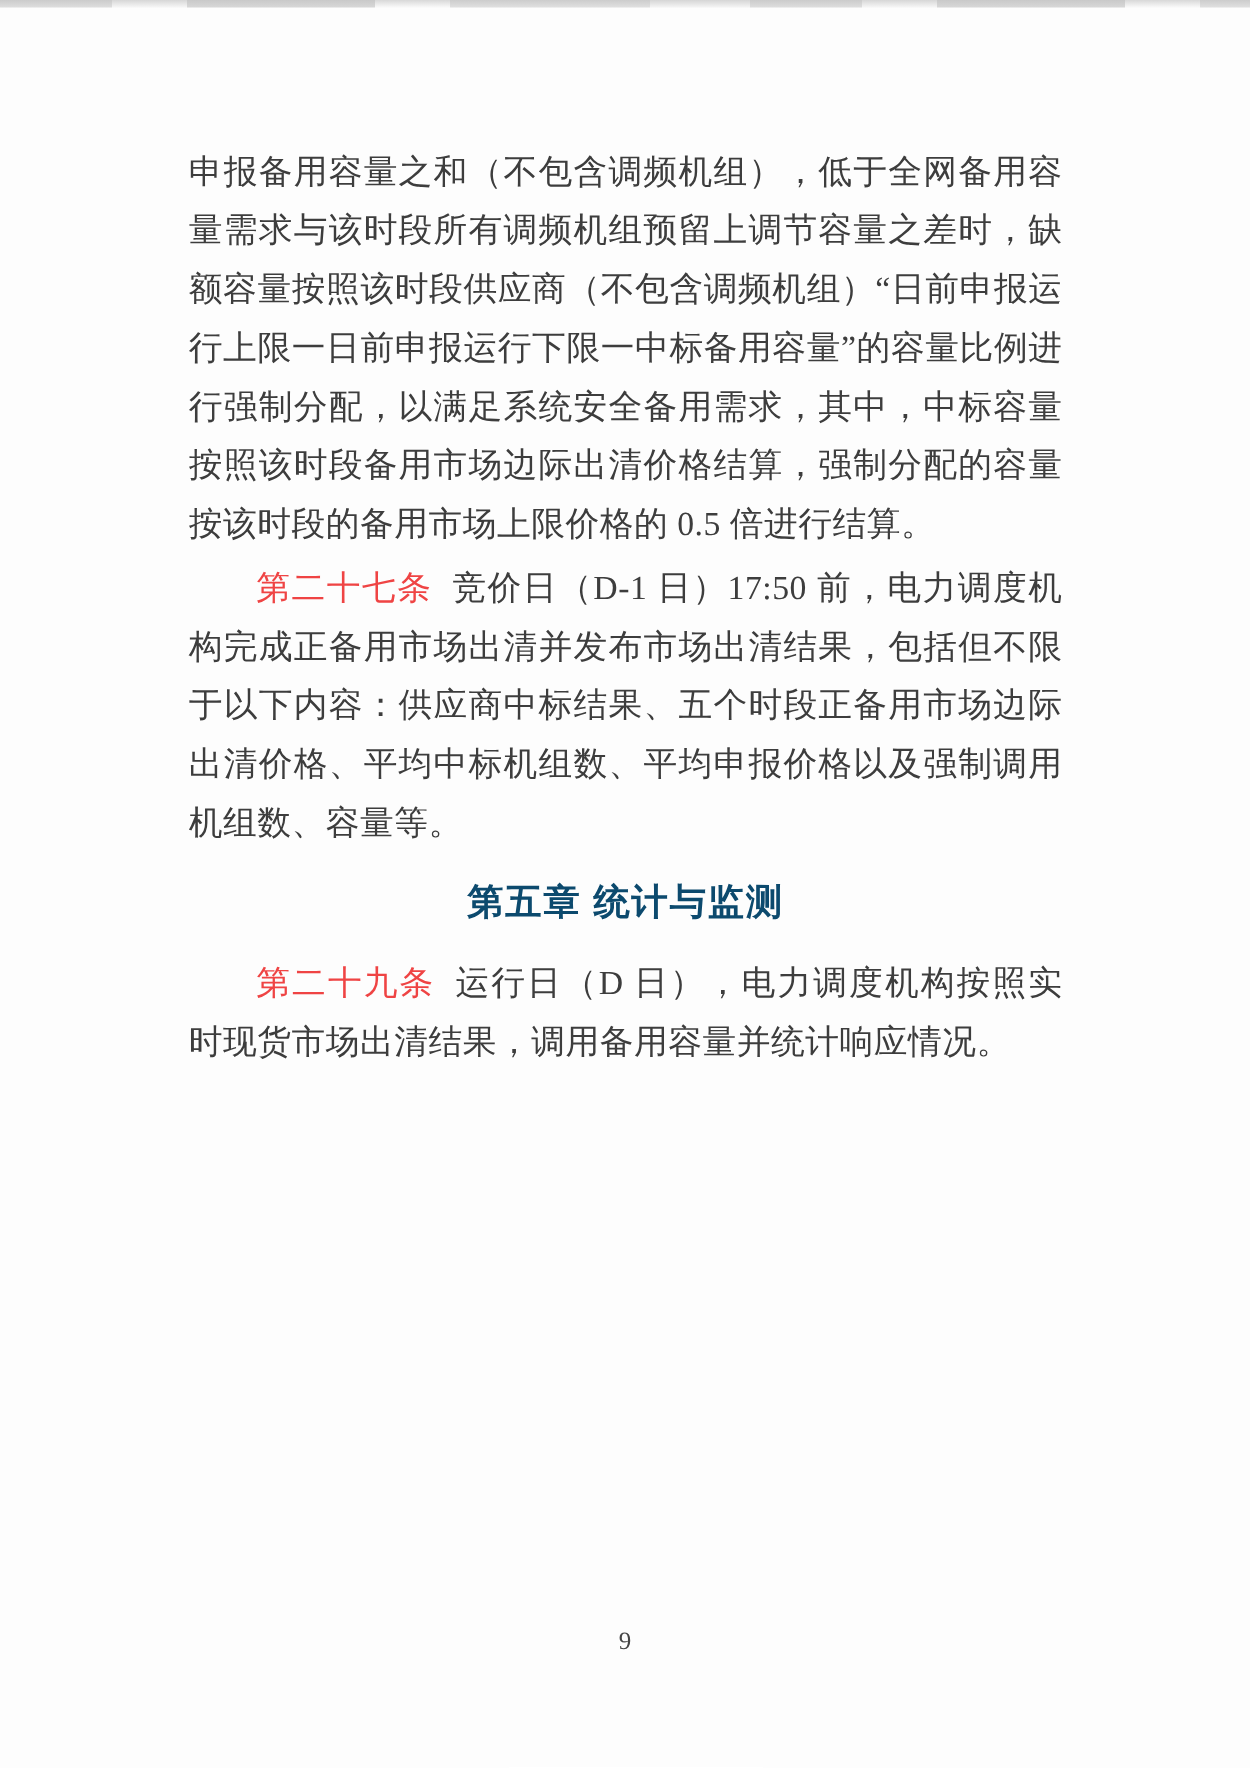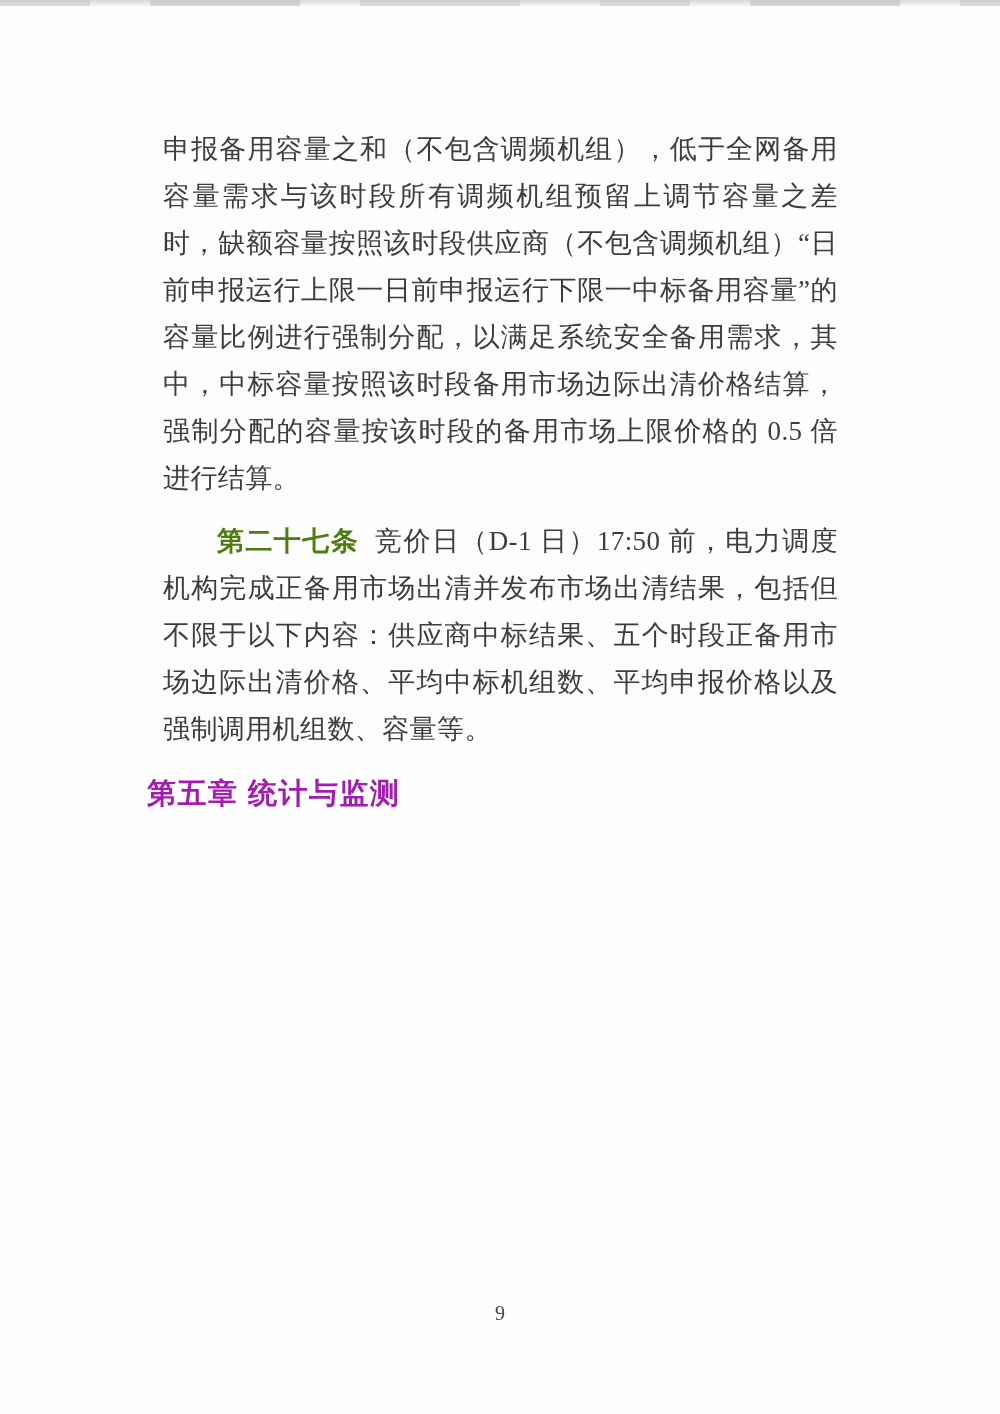--- a/index.html
+++ b/index.html
@@ -34,40 +34,40 @@
     top: 0;
     width: 707px;
     padding-top: 110px;
     font-size: 27px;
     line-height: 47px;
     letter-spacing: 0.4px;
     text-align: justify;
     text-justify: inter-character;
   }
   p.para {
-    margin: 16px;
+    margin: 4px;
   }
   p.para.indent {
     text-indent: 54px;
   }
   .article-no {
-    font-weight: bold;
+    font-weight: normal;
     font-family: "Liberation Sans", "DejaVu Sans", sans-serif;
-    color: #4d7c0f;
+    color: #ef4444;
     margin-right: 16px;
   }
   h2.chapter {
     margin: 17px 0;
     font-family: "Liberation Sans", "DejaVu Sans", sans-serif;
     font-weight: bold;
     font-size: 29px;
     line-height: 47px;
     letter-spacing: 1.5px;
-    color: #a21caf;
-    text-align: left;
+    color: #0c4a6e;
+    text-align: center;
     text-indent: 0;
   }
   .page-footer {
     position: absolute;
     top: 1302px;
     left: 0;
     width: 100%;
     text-align: center;
   }
   .page-number {
@@ -84,20 +84,21 @@
 
   <main class="content">
 
     <p class="para"><span>申报备用容量之和（不包含调频机组），低于全网备用容量需求与该时段所有调频机组预留上调节容量之差时，缺额容量按照该时段供应商（不包含调频机组）“日前申报运行上限一日前申报运行下限一中标备用容量”的容量比例进行强制分配，以满足系统安全备用需求，其中，中标容量按照该时段备用市场边际出清价格结算，强制分配的容量按该时段的备用市场上限价格的 0.5 倍进行结算。</span></p>
 
     <p class="para indent"><span class="article-no">第二十七条</span><span>竞价日（D-1 日）17:50 前，电力调度机构完成正备用市场出清并发布市场出清结果，包括但不限于以下内容：供应商中标结果、五个时段正备用市场边际出清价格、平均中标机组数、平均申报价格以及强制调用机组数、容量等。</span></p>
 
 
     <h2 class="chapter">第五章 统计与监测</h2>
 
+    <p class="para indent"><span class="article-no">第二十九条</span><span>运行日（D 日），电力调度机构按照实时现货市场出清结果，调用备用容量并统计响应情况。</span></p>
 
 
   </main>
 
   <footer class="page-footer">
     <span class="page-number">9</span>
   </footer>
 
 </div>
 

